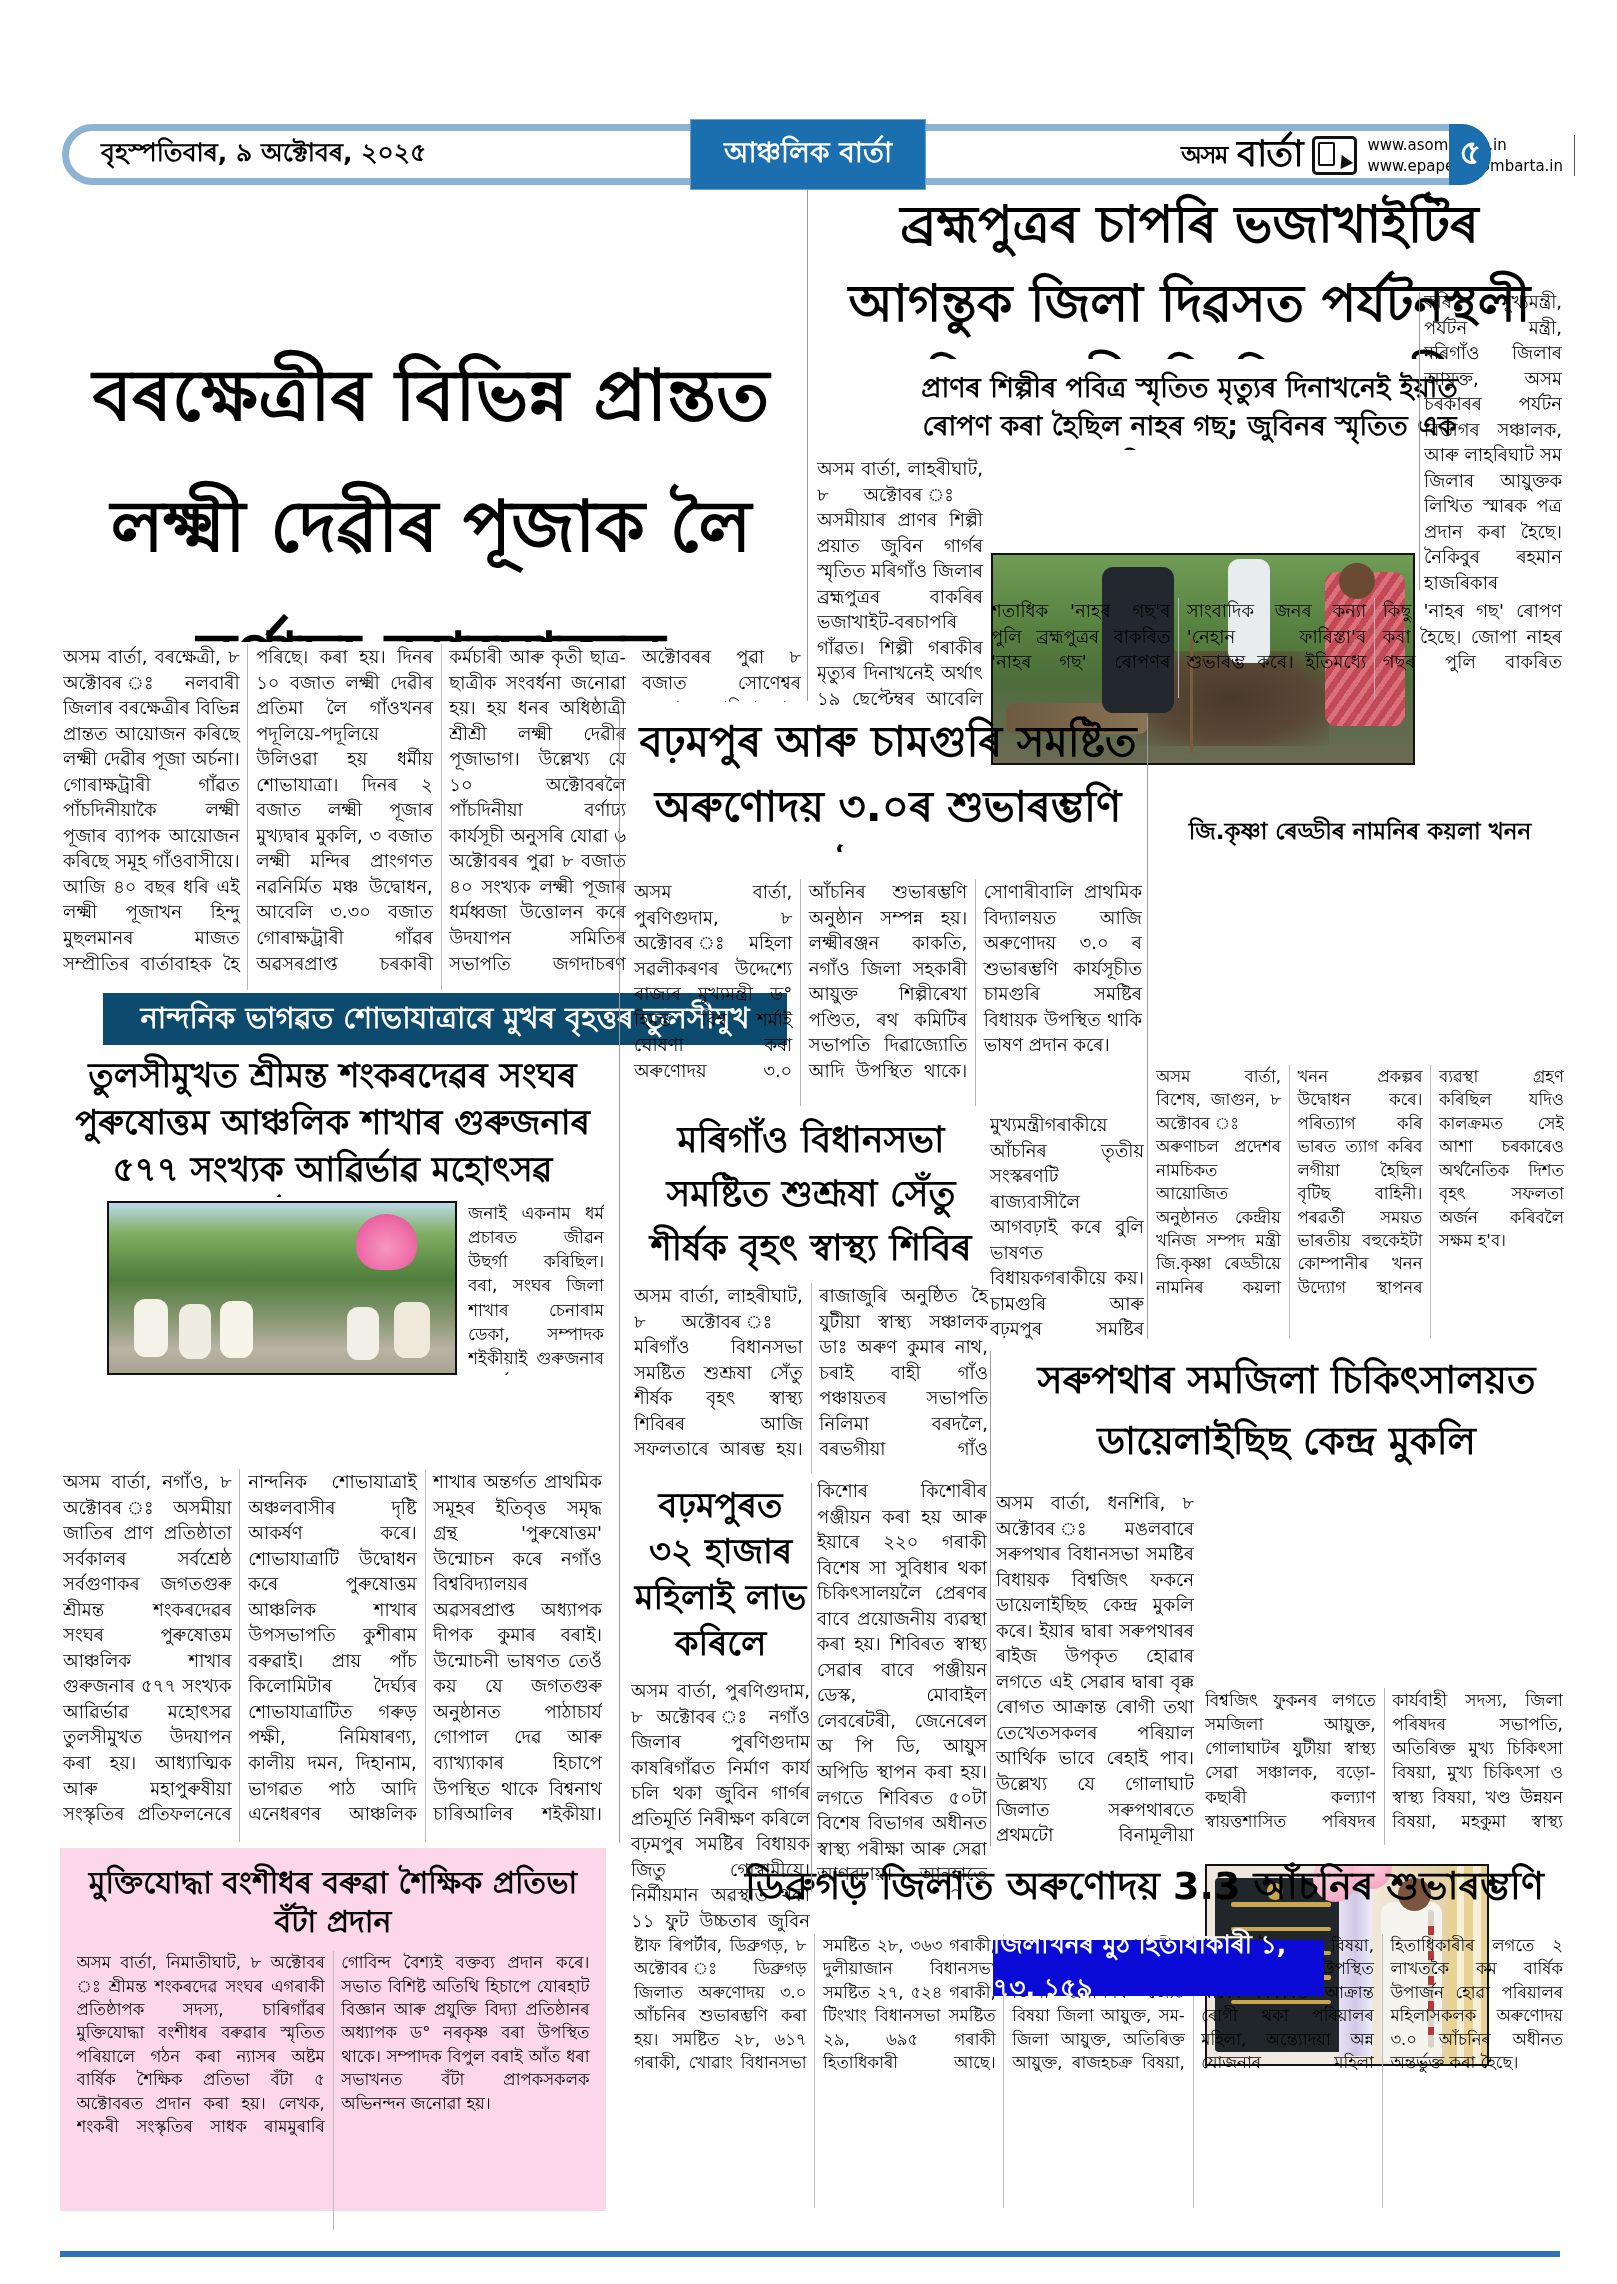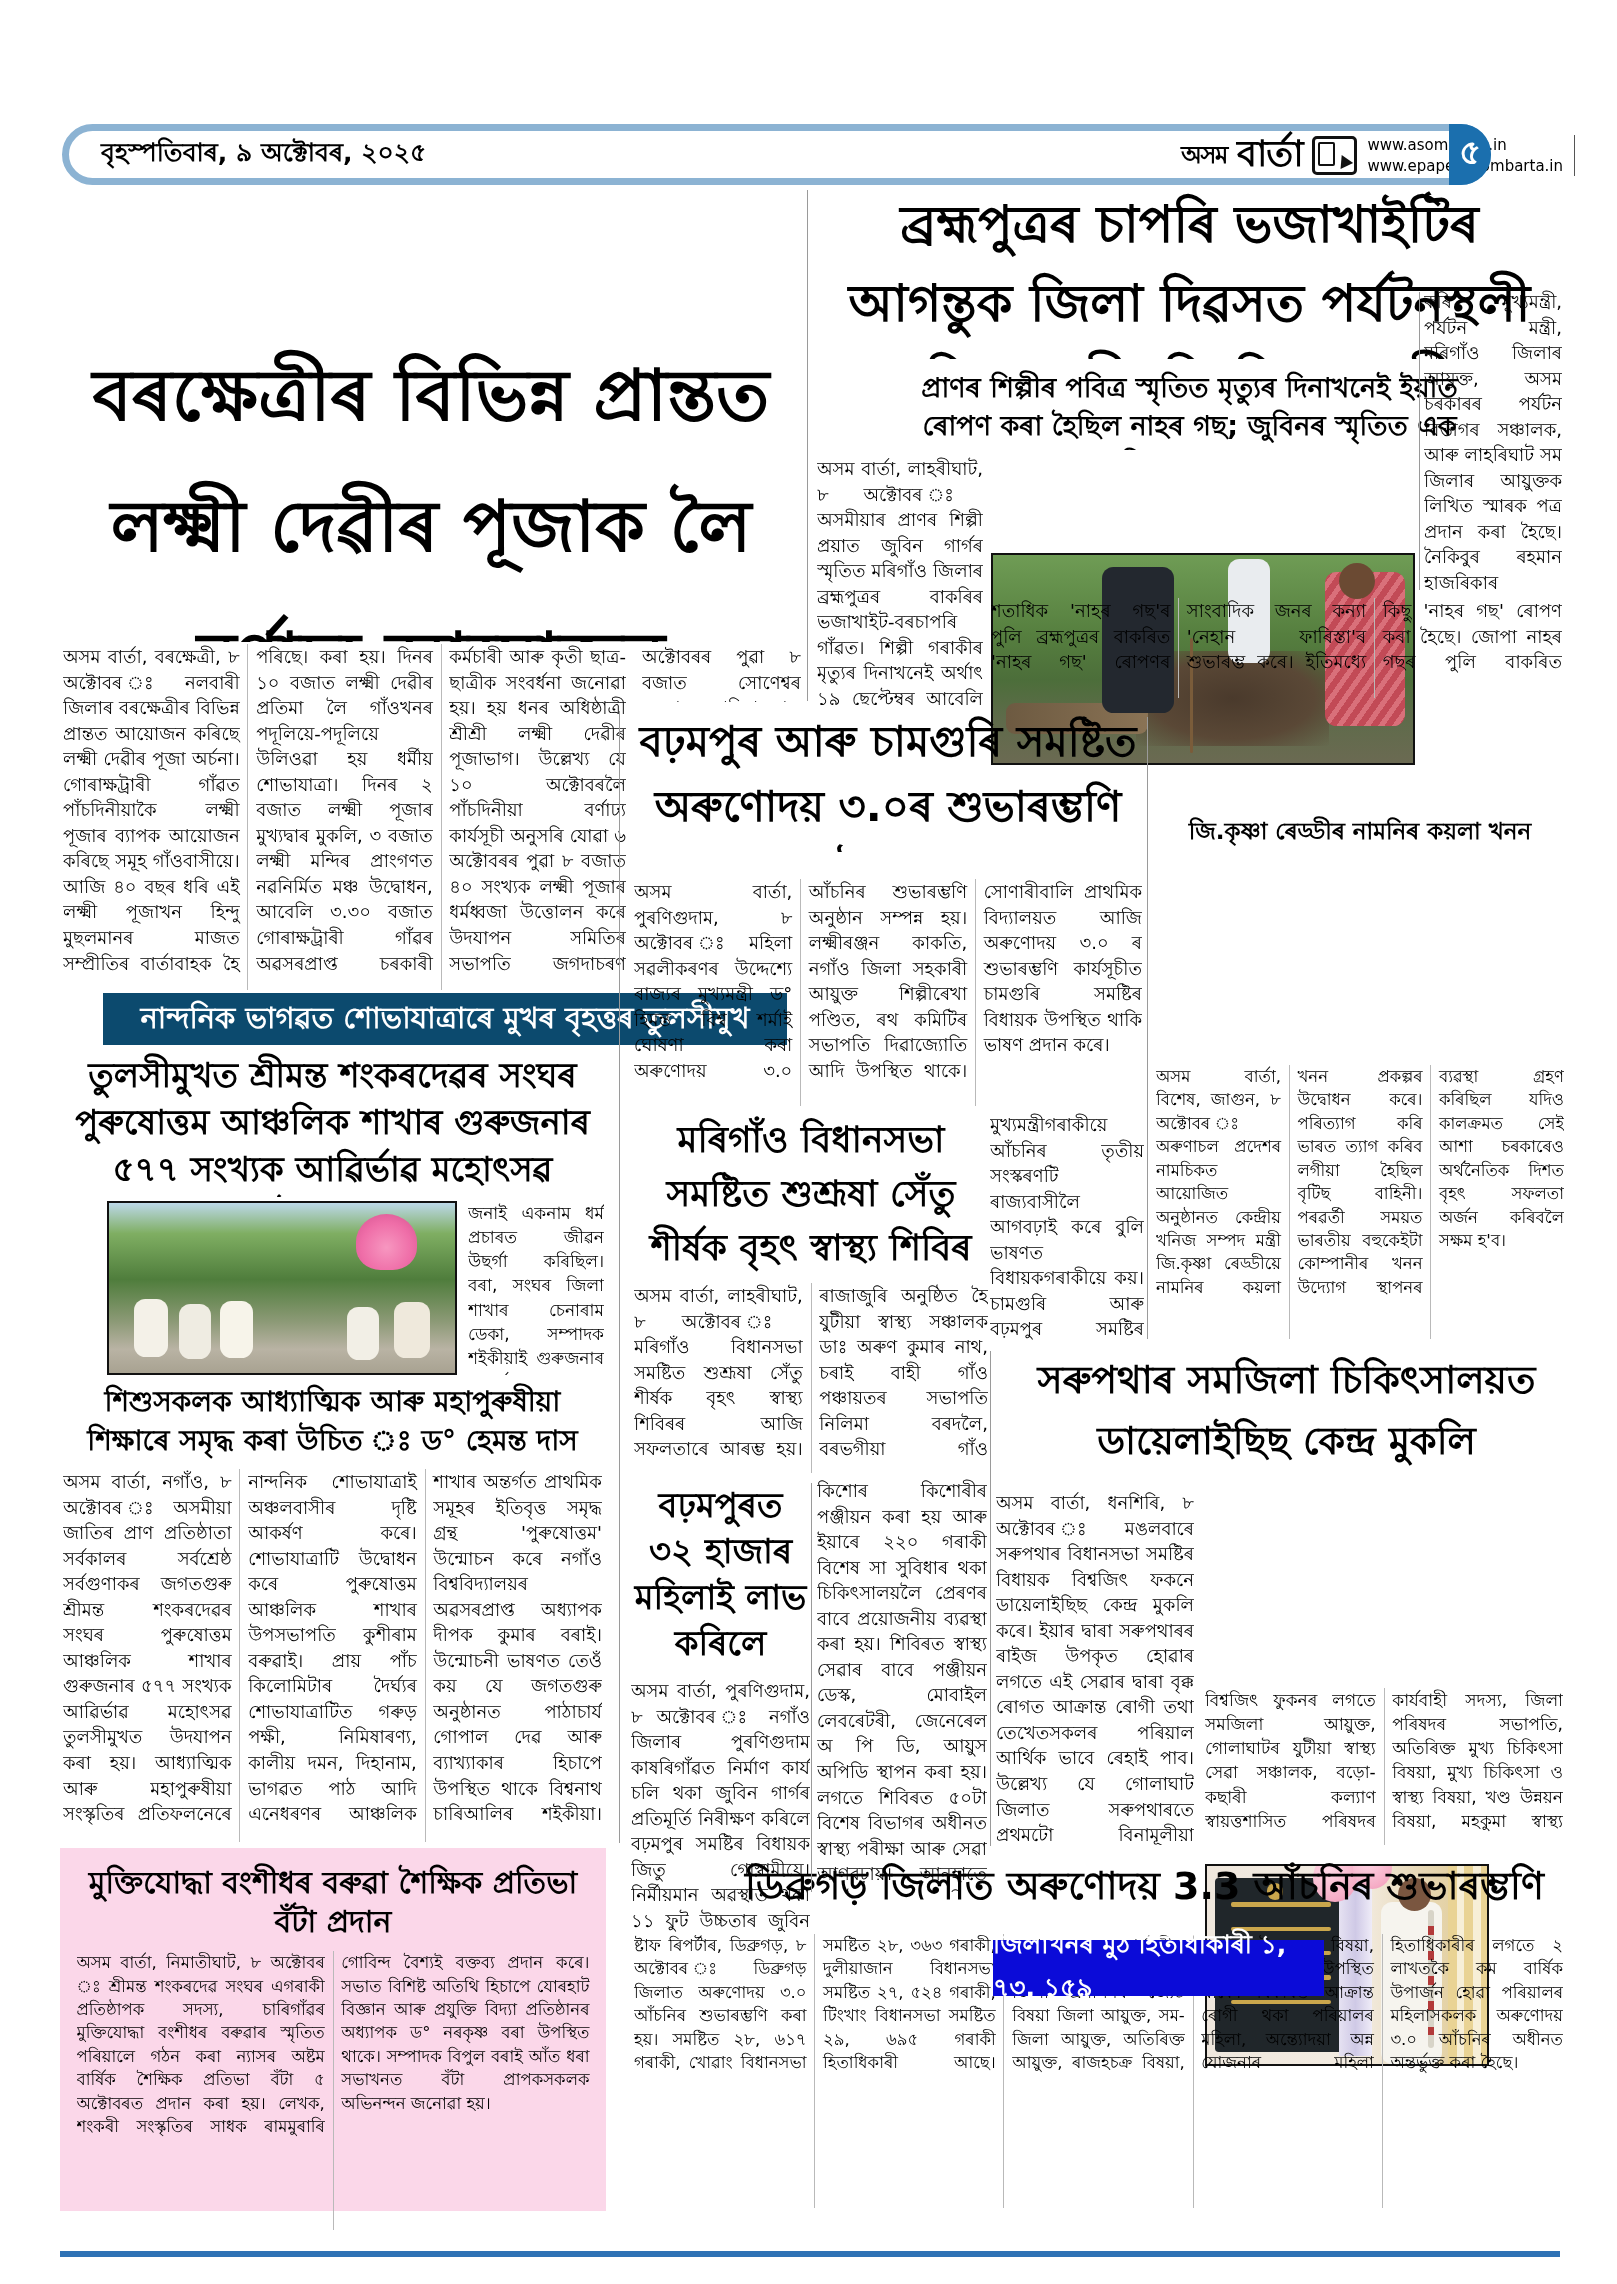--- a/index.html
+++ b/index.html
@@ -49,20 +49,23 @@
   .shimmer{position:absolute;background:repeating-linear-gradient(90deg,#e9d394 0 9px,#f7efd7 9px 16.5px)}
 </style>
 </head>
 <body>
 
 <div id="page">
 
   <div class="abs pill">
     <span class="date">বৃহস্পতিবাৰ, ৯ অক্টোবৰ, ২০২৫</span>
   </div>
+  <div class="abs secbox">
+    <span>আঞ্চলিক বাৰ্তা</span>
+  </div>
   <div class="abs mast">
     <span class="blk">অসম</span>
       <span class="red">বাৰ্তা</span>
     <span class="epic"></span>
     <span class="urls">
       <span>www.asombarta.in</span>
       <span>www.epaper.asombarta.in</span>
     </span>
   </div>
   <div class="abs pgbox">
@@ -79,21 +82,20 @@
   <div class="abs photo ph-tulsi" style="left:107px;top:1201px;width:350px;height:174px">
     <div class="lotus" style="right:38px;top:11.4px;width:61px;height:56px"></div>
     <div class="fig" style="left:25px;bottom:16.5px;width:34px;height:58px;background:#f4f1e8"></div>
     <div class="fig" style="left:70px;bottom:14px;width:32px;height:55px;background:#efece2"></div>
     <div class="fig" style="left:111px;bottom:15px;width:33px;height:57px;background:#f7f4ea"></div>
     <div class="fig" style="right:76px;bottom:12.7px;width:32px;height:53px;background:#f2efe6"></div>
     <div class="fig" style="right:25px;bottom:15px;width:36px;height:56px;background:#efe9dc"></div>
   </div>
   <div class="abs bt" style="left:468px;top:1201px;width:136px;height:174px;font-size:17px">জনাই একনাম ধৰ্ম প্ৰচাৰত জীৱন উছৰ্গা কৰিছিল। বৰা, সংঘৰ জিলা শাখাৰ চেনাৰাম ডেকা, সম্পাদক শইকীয়াই গুৰুজনাৰ আদৰ্শৰ ওপৰত আলোকপাত কৰি ভাষণ প্ৰদান কৰে। ধৰ্মালোচনী সভাত ভৱেন্দ্ৰ নাথ শইকীয়া, ত্ৰৈলোক্য বৰা, দিলীপ বৰা, আনন্দ বৰা উপস্থিত থাকে।</div>
 
-  <div class="abs hl" style="left:63px;top:1382px;width:539px;height:81px;font-size:28px;line-height:1.4">শিশুসকলক আধ্যাত্মিক আৰু মহাপুৰুষীয়া শিক্ষাৰে সমৃদ্ধ কৰা উচিত ঃ ড° হেমন্ত দাস</div>
   <div class="abs bt mc c3" style="left:63px;top:1469px;width:539px;height:373px">অসম বাৰ্তা, নগাঁও, ৮ অক্টোবৰ ঃ অসমীয়া জাতিৰ প্ৰাণ প্ৰতিষ্ঠাতা সৰ্বকালৰ সৰ্বশ্ৰেষ্ঠ সৰ্বগুণাকৰ জগতগুৰু শ্ৰীমন্ত শংকৰদেৱৰ সংঘৰ পুৰুষোত্তম আঞ্চলিক শাখাৰ গুৰুজনাৰ ৫৭৭ সংখ্যক আৱিৰ্ভাৱ মহোৎসৱ তুলসীমুখত উদযাপন কৰা হয়। আধ্যাত্মিক আৰু মহাপুৰুষীয়া সংস্কৃতিৰ প্ৰতিফলনেৰে নান্দনিক শোভাযাত্ৰাই অঞ্চলবাসীৰ দৃষ্টি আকৰ্ষণ কৰে। শোভাযাত্ৰাটি উদ্বোধন কৰে পুৰুষোত্তম আঞ্চলিক শাখাৰ উপসভাপতি কুশীৰাম বৰুৱাই। প্ৰায় পাঁচ কিলোমিটাৰ দৈৰ্ঘ্যৰ শোভাযাত্ৰাটিত গৰুড় পক্ষী, নিমিষাৰণ্য, কালীয় দমন, দিহানাম, ভাগৱত পাঠ আদি এনেধৰণৰ আঞ্চলিক শাখাৰ অন্তৰ্গত প্ৰাথমিক সমূহৰ ইতিবৃত্ত সমৃদ্ধ গ্ৰন্থ 'পুৰুষোত্তম' উন্মোচন কৰে নগাঁও বিশ্ববিদ্যালয়ৰ অৱসৰপ্ৰাপ্ত অধ্যাপক দীপক কুমাৰ বৰাই। উন্মোচনী ভাষণত তেওঁ কয় যে জগতগুৰু অনুষ্ঠানত পাঠাচাৰ্য গোপাল দেৱ আৰু ব্যাখ্যাকাৰ হিচাপে উপস্থিত থাকে বিশ্বনাথ চাৰিআলিৰ শইকীয়া। উল্লেখ্য যে এই দুই অনুষ্ঠানত বৃহত্তৰ অঞ্চলটোৰ বহু সংখ্যক ৰাইজ উপস্থিত থাকে।</div>
 
   <div class="abs pinkbox" style="left:60px;top:1848px;width:546px;height:363px">
     <div class="hl" style="font-size:30px;line-height:1.3;padding:3.8px 0 10px">মুক্তিযোদ্ধা বংশীধৰ বৰুৱা শৈক্ষিক প্ৰতিভা বঁটা প্ৰদান</div>
     <div class="bt mc c2" style="height:279px;font-size:16.5px">অসম বাৰ্তা, নিমাতীঘাট, ৮ অক্টোবৰ ঃ শ্ৰীমন্ত শংকৰদেৱ সংঘৰ এগৰাকী প্ৰতিষ্ঠাপক সদস্য, চাৰিগাঁৱৰ মুক্তিযোদ্ধা বংশীধৰ বৰুৱাৰ স্মৃতিত পৰিয়ালে গঠন কৰা ন্যাসৰ অষ্টম বাৰ্ষিক শৈক্ষিক প্ৰতিভা বঁটা ৫ অক্টোবৰত প্ৰদান কৰা হয়। লেখক, শংকৰী সংস্কৃতিৰ সাধক ৰামমুৰাৰি গোবিন্দ বৈশ্যই বক্তব্য প্ৰদান কৰে। সভাত বিশিষ্ট অতিথি হিচাপে যোৰহাট বিজ্ঞান আৰু প্ৰযুক্তি বিদ্যা প্ৰতিষ্ঠানৰ অধ্যাপক ড° নৰকৃষ্ণ বৰা উপস্থিত থাকে। সম্পাদক বিপুল বৰাই আঁত ধৰা সভাখনত বঁটা প্ৰাপকসকলক অভিনন্দন জনোৱা হয়।</div>
   </div>
 
   <div class="abs hl" style="left:815px;top:185px;width:749px;height:174px;font-size:51px;line-height:1.55">ব্ৰহ্মপুত্ৰৰ চাপৰি ভজাখাইটিৰ আগন্তুক জিলা দিৱসত পৰ্যটনস্থলী হিচাপে স্বীকৃতি দিয়াৰ দাবী</div>
   <div class="abs hl" style="left:901px;top:369px;width:577px;height:81px;font-size:27px;line-height:1.4">প্ৰাণৰ শিল্পীৰ পবিত্ৰ স্মৃতিত মৃত্যুৰ দিনাখনেই ইয়াত ৰোপণ কৰা হৈছিল নাহৰ গছ; জুবিনৰ স্মৃতিত এক ব্যতিক্ৰম পদক্ষেপ</div>
   <div class="abs bt" style="left:817px;top:456px;width:166px;height:249px">অসম বাৰ্তা, লাহৰীঘাট, ৮ অক্টোবৰ ঃ অসমীয়াৰ প্ৰাণৰ শিল্পী প্ৰয়াত জুবিন গাৰ্গৰ স্মৃতিত মৰিগাঁও জিলাৰ ব্ৰহ্মপুত্ৰৰ বাকৰিৰ ভজাখাইট-বৰচাপৰি গাঁৱত। শিল্পী গৰাকীৰ মৃত্যুৰ দিনাখনেই অৰ্থাৎ ১৯ ছেপ্টেম্বৰ আবেলি এই কাৰ্য সম্পাদন কৰিছে লাহৰীঘাট-মৈৰাবাৰী অঞ্চলৰ সাংবাদিক নেকিবুৰ ৰহমান হাজৰিকাই। শিল্পী গৰাকীৰ অনুৰাগী তথা সাংবাদিকজন ইয়াতে ক্ষান্ত নাথাকি শিল্পী গৰাকীৰ অন্ত্যেষ্টিক্ৰিয়াৰ চিতা ভষ্ম কাৰ্যসূচীত ৰঙা চন্দনৰ কাঠৰ টুকুৰা আৰু ৰঙা গোলাপ আগবঢ়াই অংশগ্ৰহণ কৰিছিল।</div>

